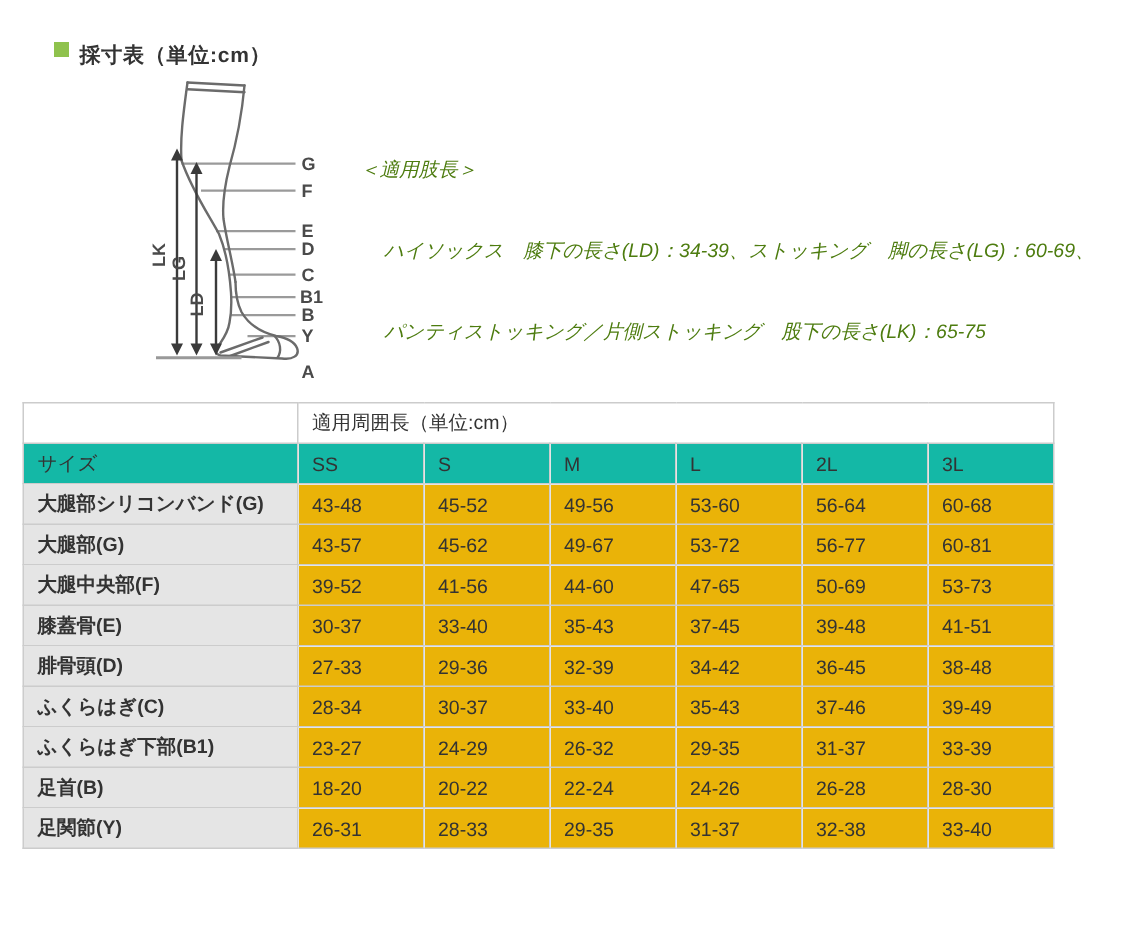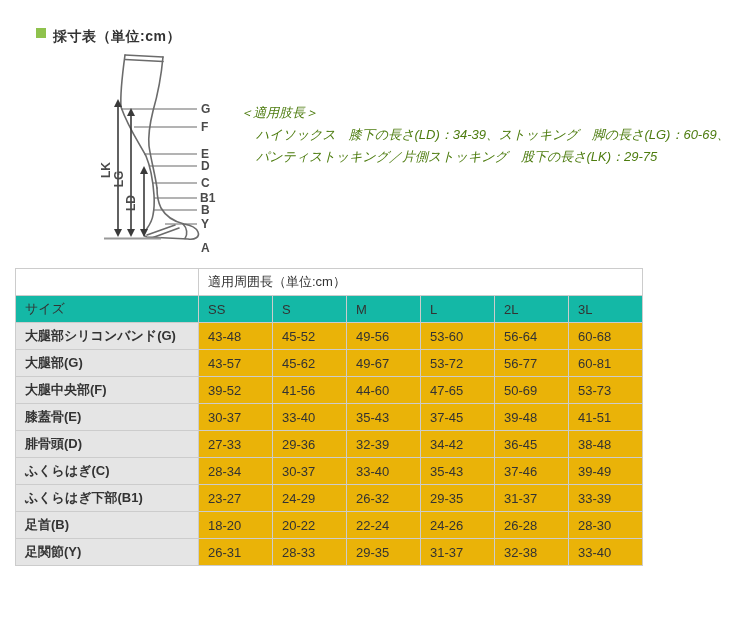--- a/index.html
+++ b/index.html
@@ -16,24 +16,24 @@
   .diagram{position:absolute;left:20px;top:45px;width:215px;height:218px;}
   .leg{stroke:#6b6b6b;stroke-width:1.6;fill:none;stroke-linecap:round;stroke-linejoin:round;}
   .mline{stroke:#9a9a9a;stroke-width:1.5;}
   .ground{stroke:#999;stroke-width:2;}
   .arrow-line{stroke:#3a3a3a;stroke-width:1.6;}
   .arrow-head{fill:#3a3a3a;stroke:none;}
   .pt-label{font:bold 12px "Liberation Sans","DejaVu Sans",sans-serif;fill:#4a4a4a;}
   .len-label{font:bold 12px "Liberation Sans","DejaVu Sans",sans-serif;fill:#4a4a4a;text-anchor:middle;}
   
   .note{position:absolute;left:240px;top:102px;font-size:13px;line-height:22px;color:#4d7c0f;white-space:nowrap;font-style:italic;}
-  .note .indent{padding-left:16px;}
+  .note .indent{padding-left:16px;margin-top:32px;}
   
   table.size-table{
-    position:absolute;left:15px;top:268px;width:628px;
+    position:absolute;left:15px;top:268px;width:688px;
     border-collapse:collapse;table-layout:fixed;font-size:13px;color:#333;
   }
   .size-table col.c-label{width:183px;}
   .size-table td,.size-table th{
     border:1px solid #ccc;height:26px;padding:0 9px;text-align:left;
     font-weight:normal;vertical-align:middle;overflow:hidden;white-space:nowrap;
   }
   .size-table .hdr{background:#14b8a6;font-weight:normal;}
   .size-table th.row-label{background:#e5e5e5;font-weight:bold;}
   .size-table td.val{background:#eab308;}
@@ -98,21 +98,21 @@
   <g>
       <text x="90" y="125" transform="rotate(-90 90 125)" class="len-label">LK</text>
       <text x="103" y="134" transform="rotate(-90 103 134)" class="len-label">LG</text>
       <text x="115" y="158" transform="rotate(-90 115 158)" class="len-label">LD</text>
     </g>
 </svg>
 
 <div class="note">
   <div>＜適用肢長＞</div>
   <div class="indent">ハイソックス　膝下の長さ(LD)：34-39、ストッキング　脚の長さ(LG)：60-69、</div>
-  <div class="indent">パンティストッキング／片側ストッキング　股下の長さ(LK)：29-75</div>
+  <div class="indent">パンティストッキング／片側ストッキング　股下の長さ(LK)：65-75</div>
 </div>
 
 <table class="size-table">
   <colgroup>
     <col class="c-label">
       <col>
       <col>
       <col>
       <col>
       <col>

